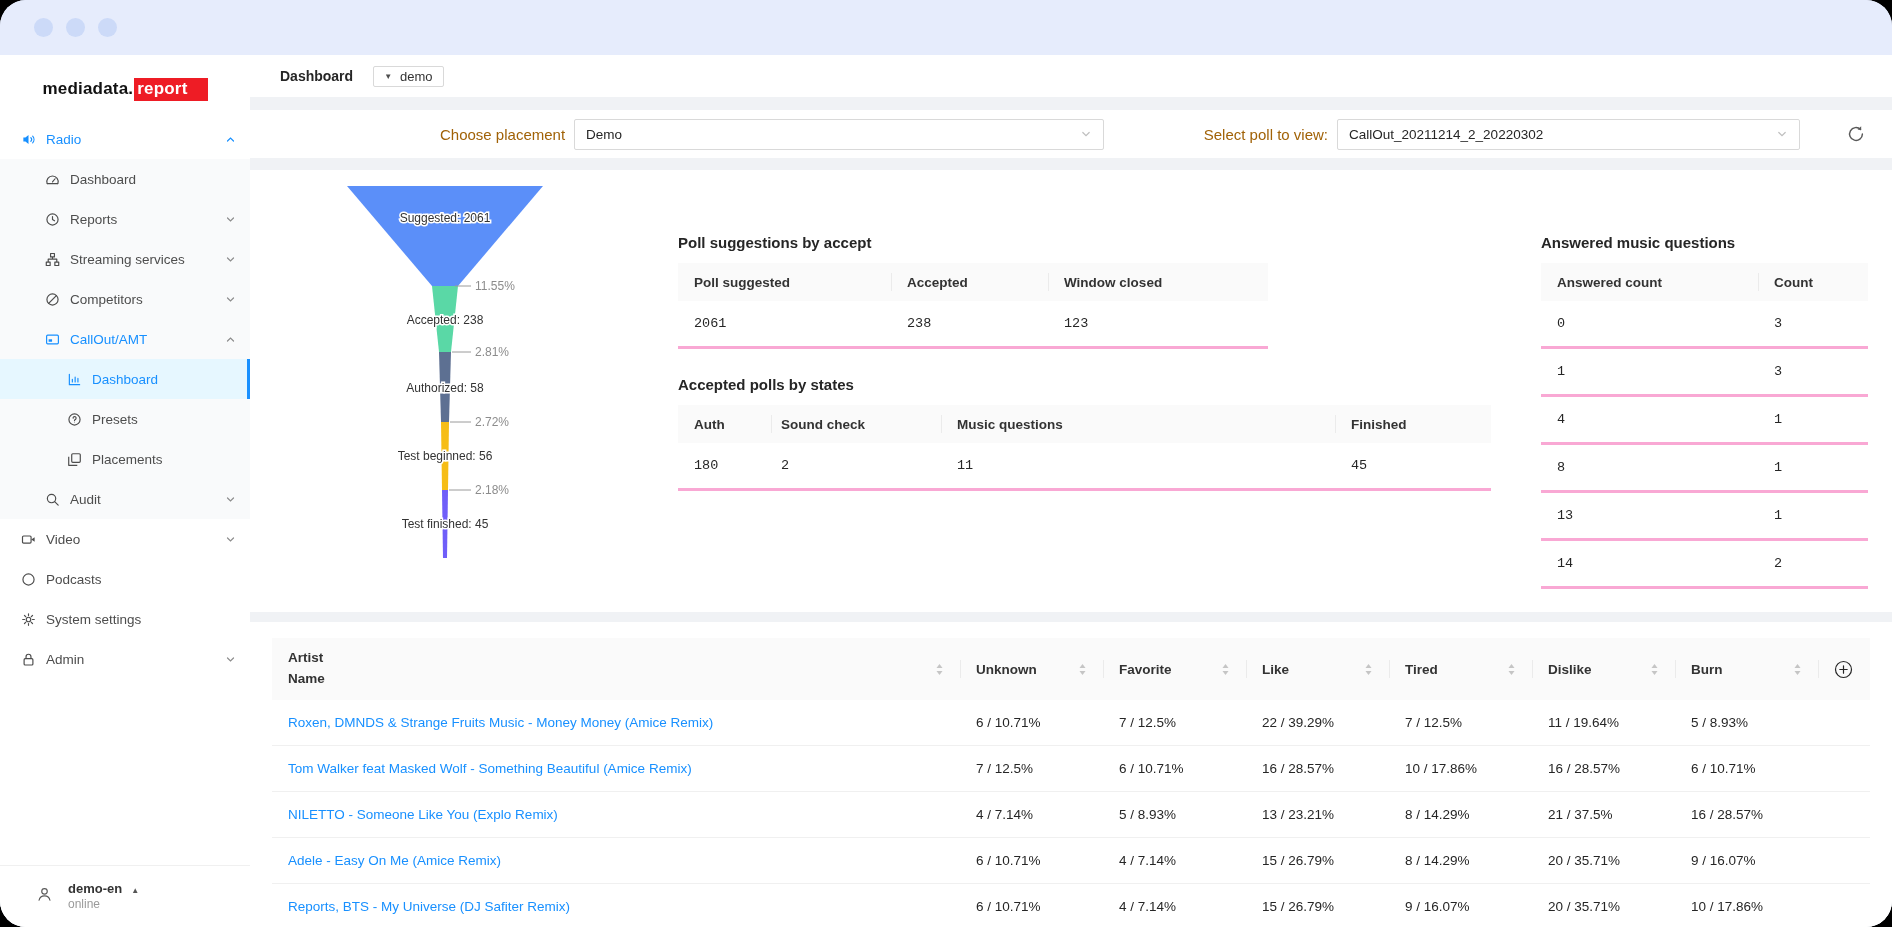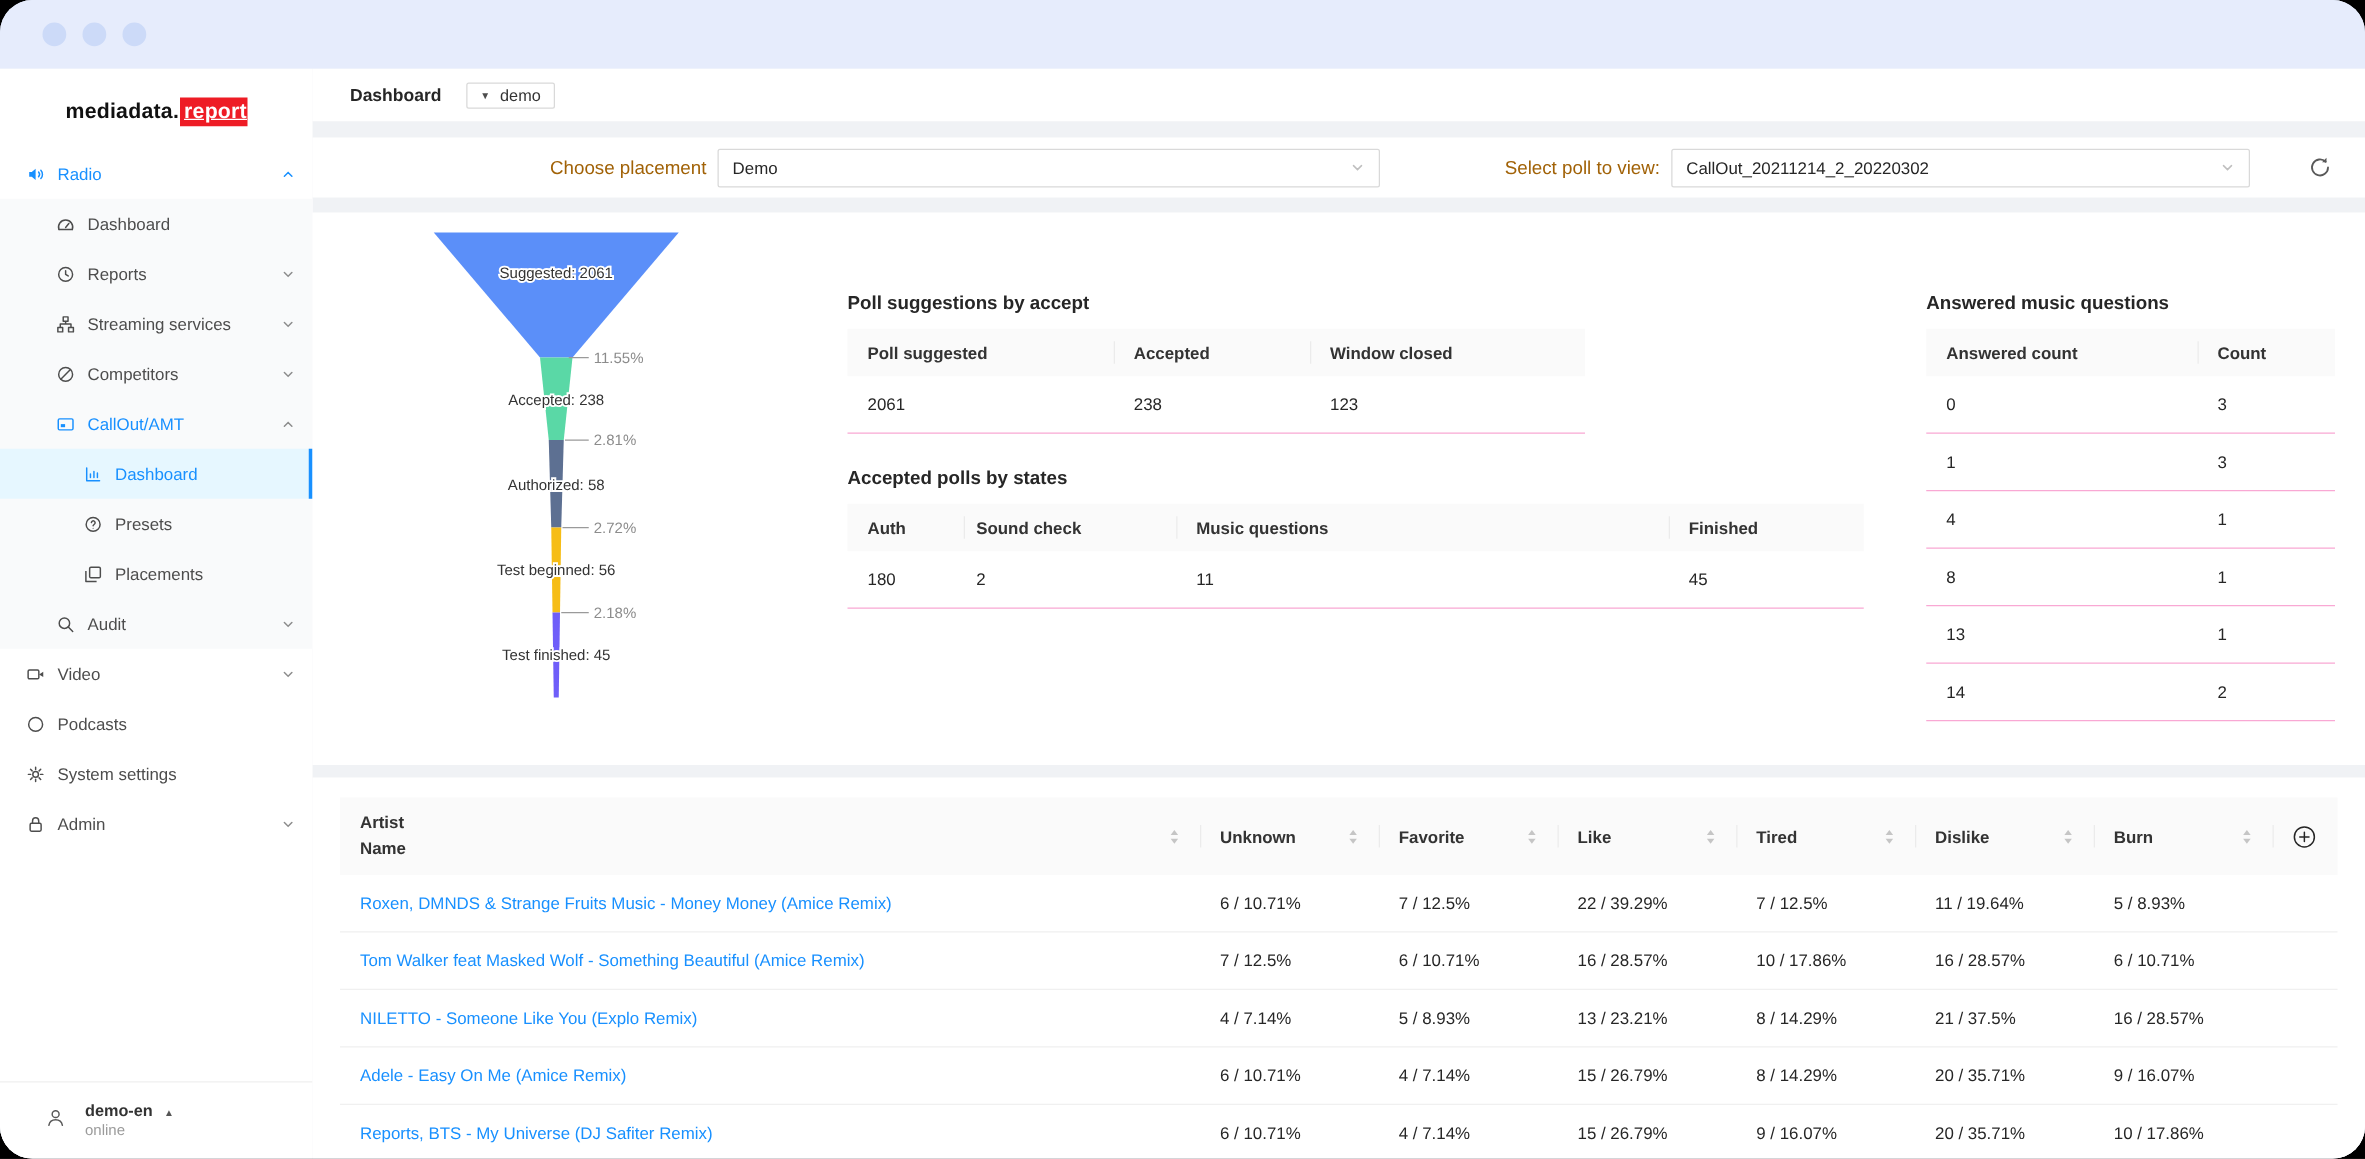--- a/index.html
+++ b/index.html
@@ -11,21 +11,21 @@
   .titlebar { height:55px; display:flex; align-items:center; padding-left:34px; gap:13px; background:#e6ecfc; }
   .tb-dot { width:19px; height:19px; border-radius:50%; background:#ccdaf8; }
 
   
   .app { display:flex; height:872px; background:#f0f2f5; }
 
   
   .sidebar { width:250px; background:#fff; display:flex; flex-direction:column; flex:none; }
   .logo { margin-top:14px; height:40px; display:flex; align-items:center; justify-content:center; font-size:17px; font-weight:700; letter-spacing:.2px; }
   .logo .black { color:#111; }
-  .logo .red { background:#ee1c25; color:#fff; padding:1px 0 2px 3px; margin-left:1px;text-decoration:underline; }
+  .logo .red { background:#ee1c25; color:#fff; padding:1px 20px 2px 3px; margin-left:1px; }
   .menu { margin-top:10px; }
   .mi { height:40px; display:flex; align-items:center; font-size:13.5px; color:#4d4d4d; cursor:pointer; padding-right:14px; position:relative; }
   .mi .ic { width:15px; height:15px; display:flex; align-items:center; justify-content:center; margin-right:10px; flex:none; }
   .mi .lbl { white-space:nowrap; }
   .mi .chev { margin-left:auto; display:flex; align-items:center; }
   .lvl1 { padding-left:21px; }
   .lvl2 { padding-left:45px; }
   .lvl3 { padding-left:67px; }
   .mi.blue { color:#1890ff; }
   .sub-bg { background:#f9fafb; }
@@ -55,21 +55,21 @@
 
   .main-panel { margin-top:12px; height:442px; background:#fff; position:relative; }
   .funnel-wrap { position:absolute; left:35px; top:10px; }
 
   .mid-col { position:absolute; left:428px; top:64px; width:813px; }
   .right-col { position:absolute; left:1291px; top:64px; width:327px; }
   .tbl-title { font-size:15px; font-weight:700; color:#262626; margin-bottom:12px; }
   .tbl-title.mt { margin-top:27px; }
   .t { width:100%; }
   .t-head { display:flex; background:#fafafa; }
-  .t-row { display:flex; border-bottom:1px solid #f9a8d4; }
+  .t-row { display:flex; border-bottom:3px solid #f9a8d4;font-family:Liberation Mono, monospace; }
   .t-cell { padding:0 16px; font-size:13.5px; display:flex; align-items:center; position:relative; }
   .t-head .t-cell { height:38px; font-weight:600; color:#333; }
   .t-row .t-cell { height:45px; color:#262626; }
   .t-head .t-cell + .t-cell::before { content:""; position:absolute; left:0; top:10px; height:18px; width:1px; background:#ebebeb; }
   .w1 { width:213px; } .w2 { width:157px; } .w3 { width:220px; }
   .a1 { width:93px; } .a2 { width:170px;padding-left:10px; } .a3 { width:394px; } .a4 { width:156px; }
   .q1 { width:217px; } .q2 { width:110px; }
 
   
   .bottom-panel { margin-top:10px; flex:1; background:#fff; padding:16px 22px 0; overflow:hidden; }

